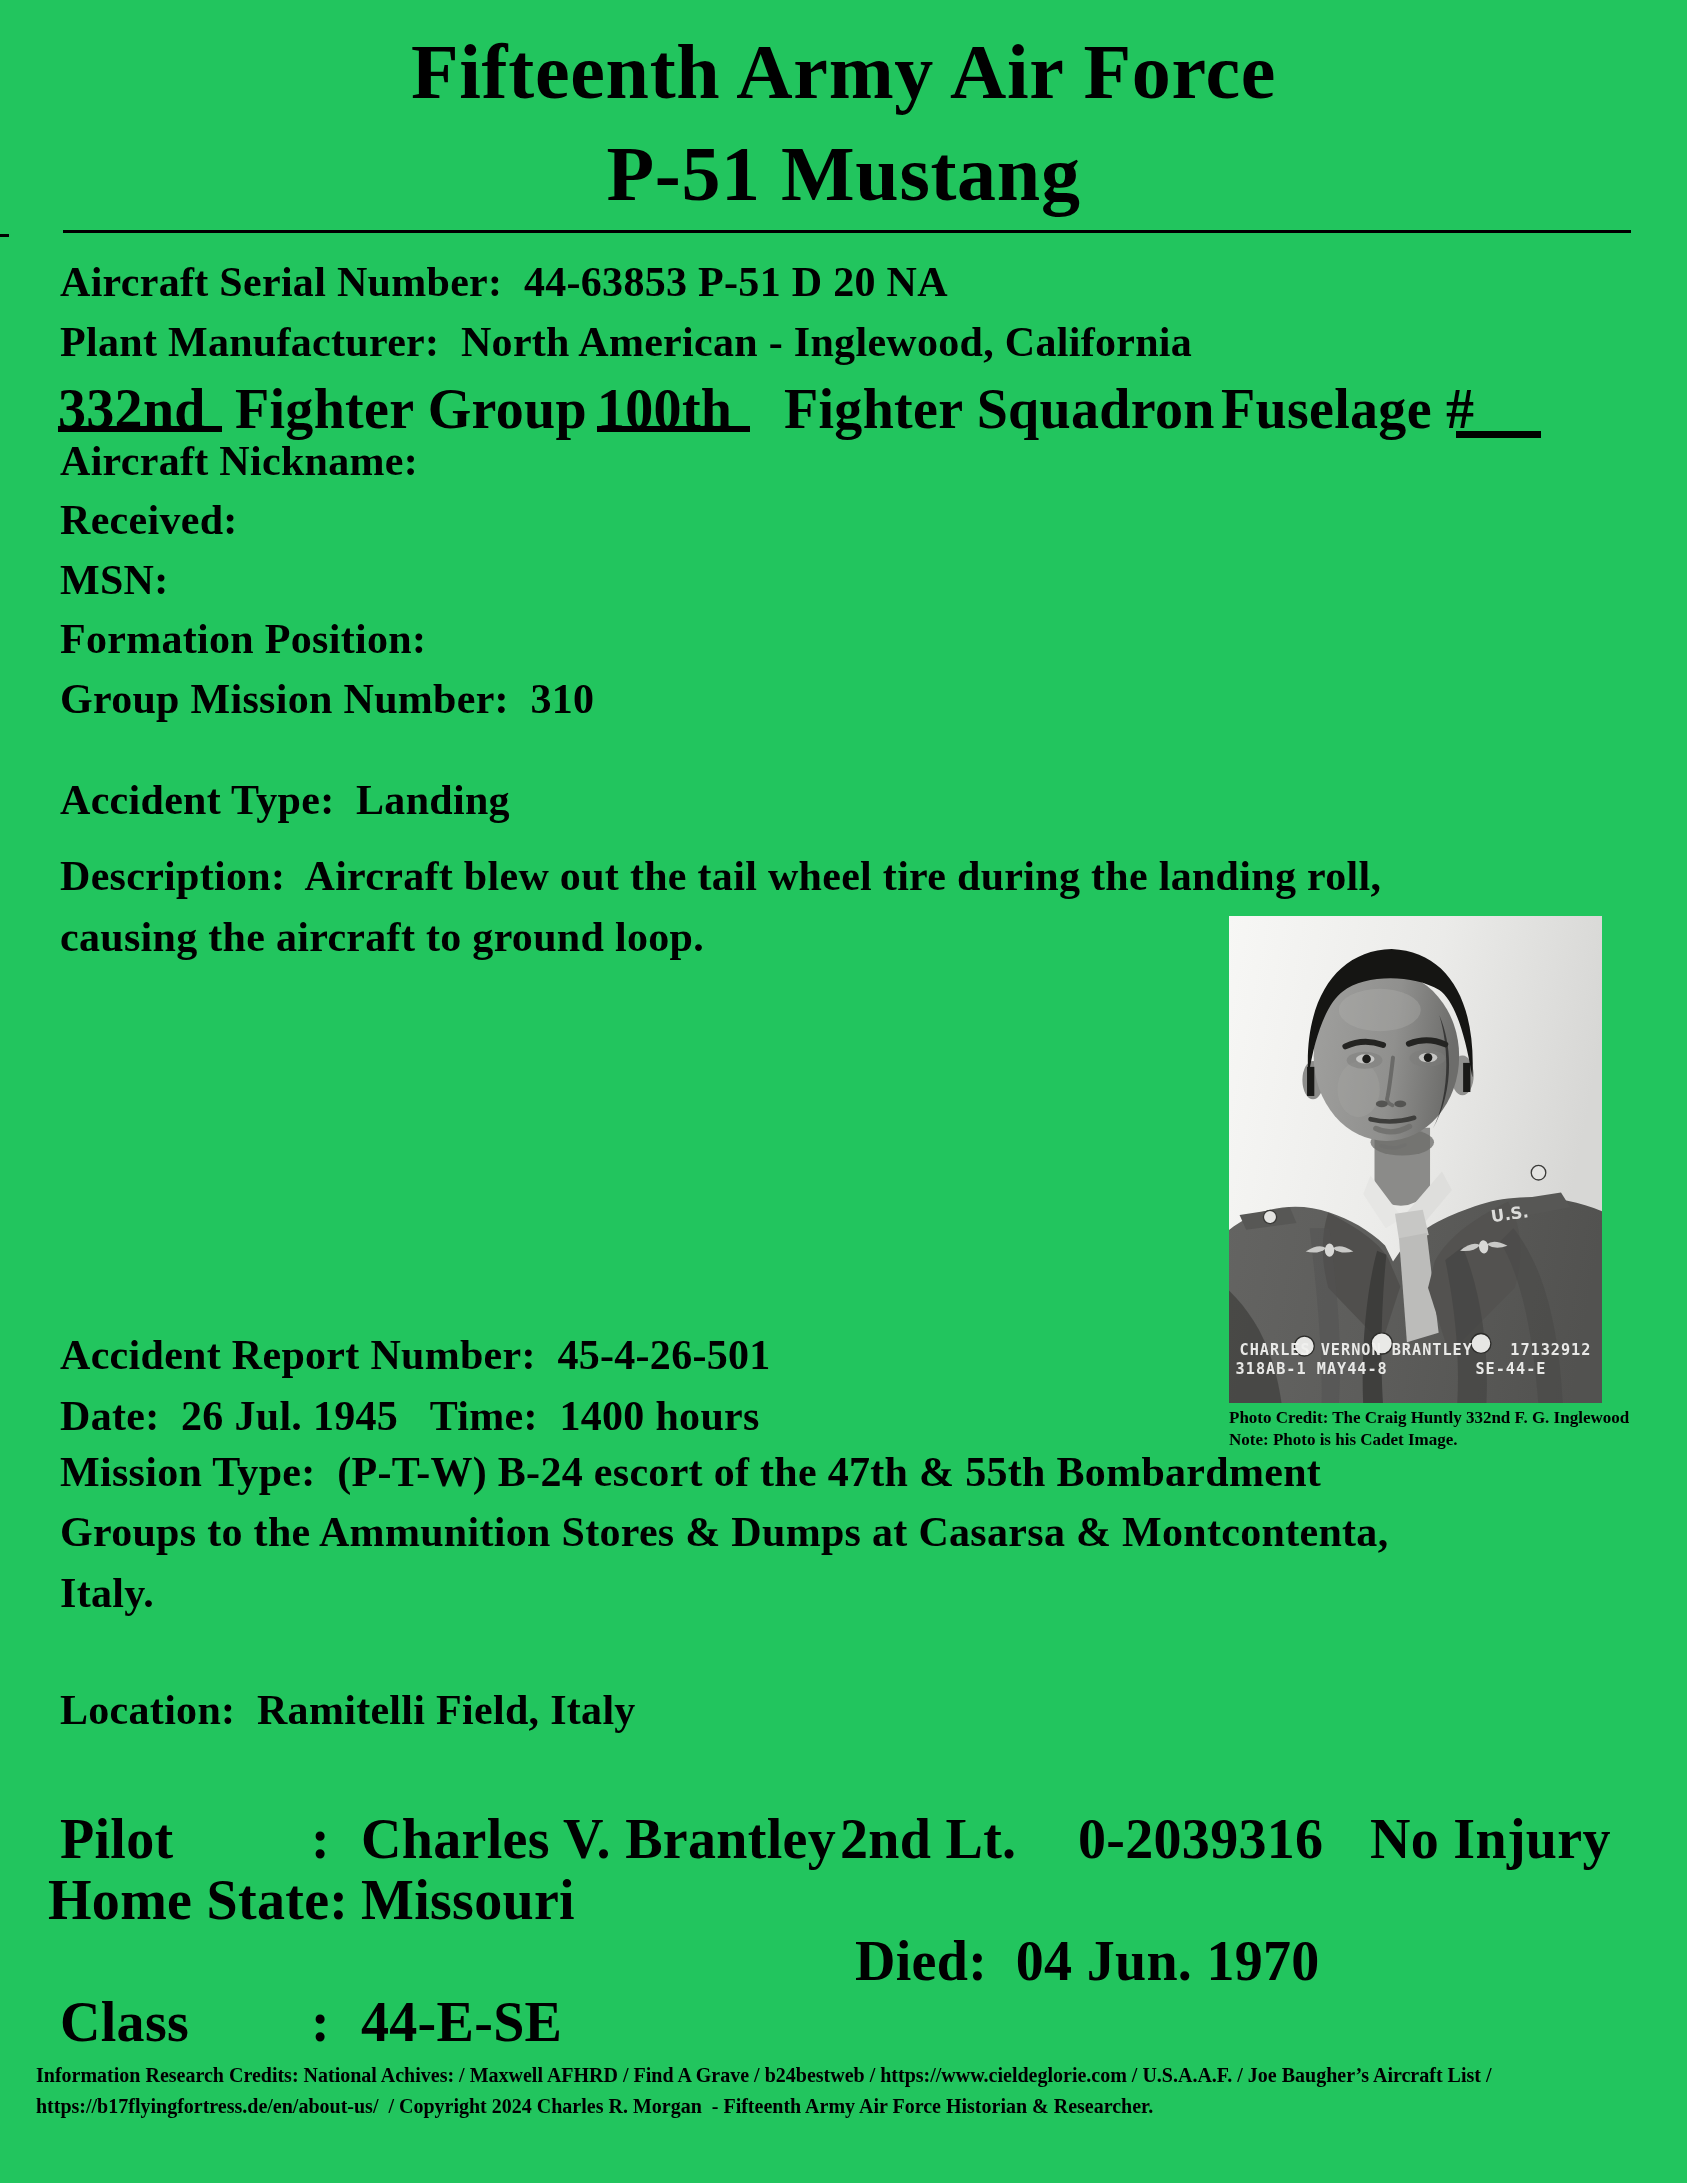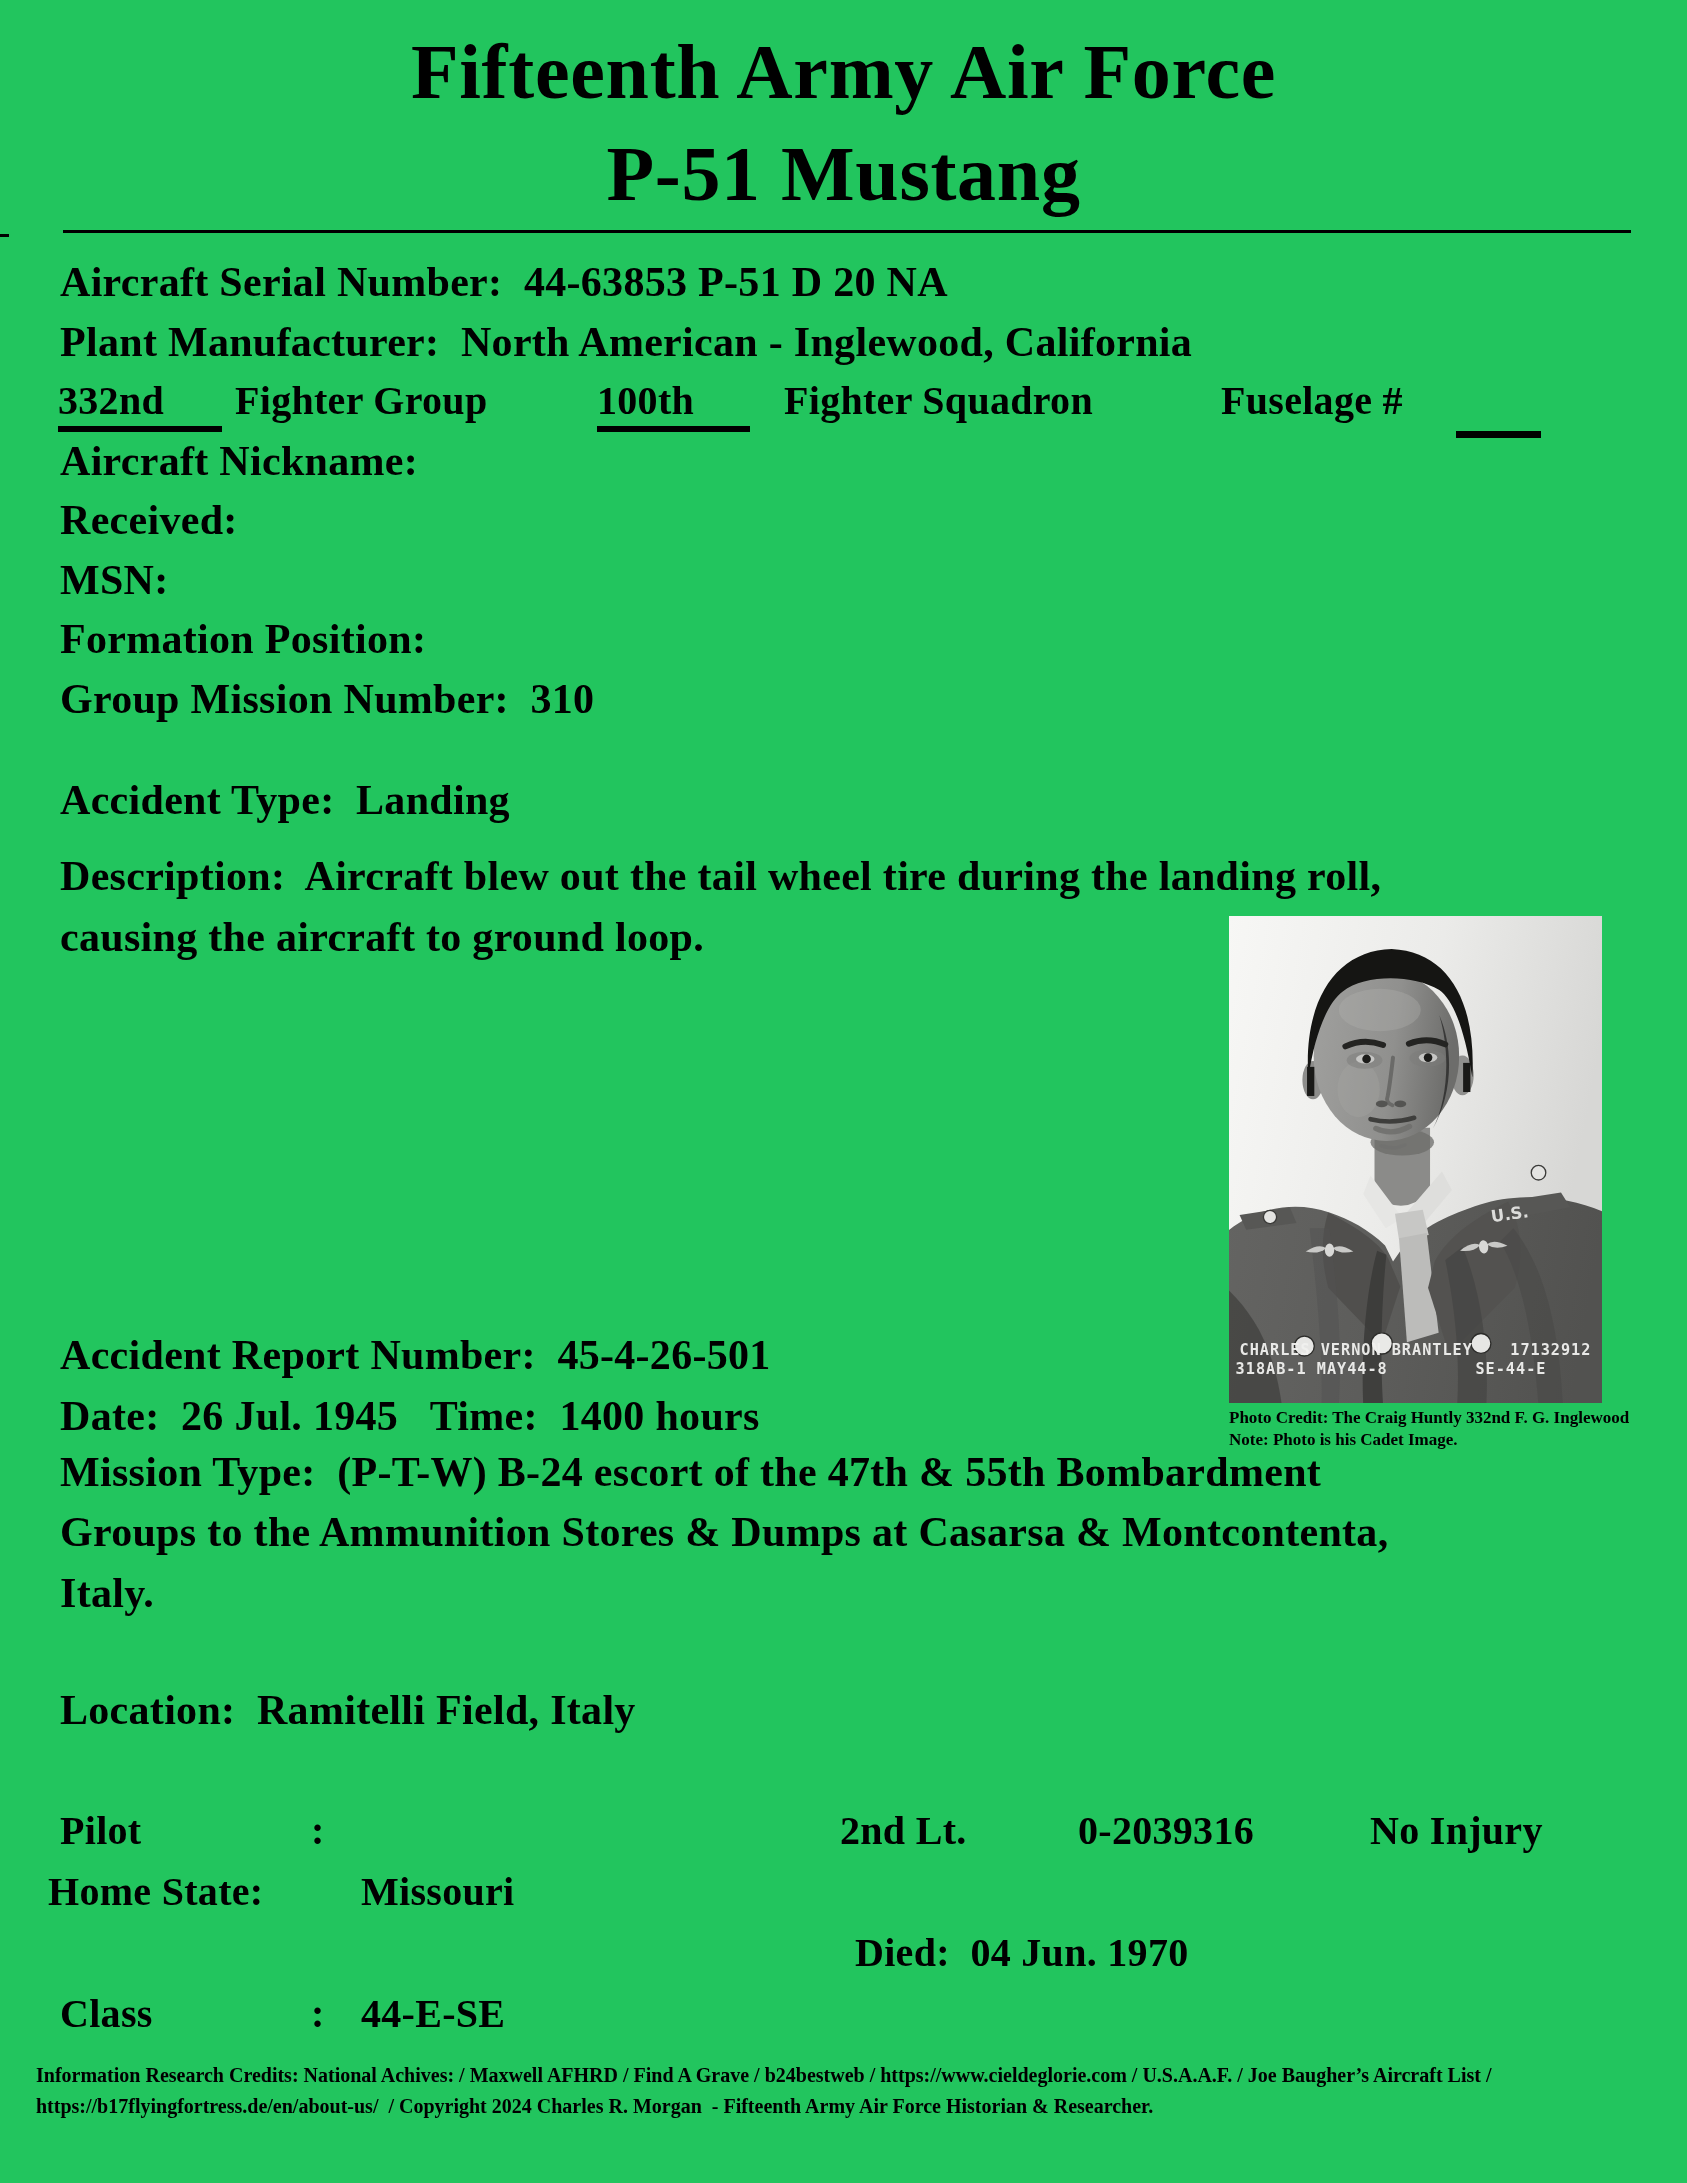--- a/index.html
+++ b/index.html
@@ -3,21 +3,21 @@
 <meta charset="utf-8">
 <style>
   html,body{margin:0;padding:0;background:#ffffff;}
   #page{
     position:relative;width:1687px;height:2183px;background:#22c55e;
     font-family:"Liberation Serif","DejaVu Serif",serif;font-weight:bold;color:#000;
     overflow:hidden;
   }
   .title{position:absolute;left:0;width:100%;text-align:center;font-size:78px;line-height:1.12;letter-spacing:0.7px;}
   .line{position:absolute;left:60px;font-size:42px;white-space:pre;letter-spacing:0.3px;}
-  .seg{position:absolute;font-size:40px;white-space:pre;letter-spacing:0.3px;}
+  .seg{position:absolute;font-size:56px;white-space:pre;letter-spacing:0.3px;}
   .uline{display:inline-block;height:49px;border-bottom:6.6px solid #000;}
   .bar{position:absolute;background:#000;}
   .credit{position:absolute;font-size:17px;line-height:22.5px;white-space:pre;}
   .footer-line{position:absolute;left:36px;font-size:20px;white-space:pre;}
   .photo{position:absolute;left:1229px;top:916px;width:373px;height:487px;}
   .photo svg{display:block;width:100%;height:100%;}
 </style>
 </head>
 <body>
 
@@ -161,20 +161,21 @@
   <div class="line" style="top:1331px;">Accident Report Number:  45-4-26-501</div>
   <div class="line" style="top:1392px;">Date:  26 Jul. 1945   Time:  1400 hours</div>
   <div class="line" style="top:1448px;">Mission Type:  (P-T-W) B-24 escort of the 47th &amp; 55th Bombardment</div>
   <div class="line" style="top:1508px;">Groups to the Ammunition Stores &amp; Dumps at Casarsa &amp; Montcontenta,</div>
   <div class="line" style="top:1569px;">Italy.</div>
 
   <div class="line" style="top:1686px;">Location:  Ramitelli Field, Italy</div>
 
   <span class="seg" style="left:60px;top:1807px;">Pilot</span>
   <span class="seg" style="left:311px;top:1807px;">:</span>
+  <span class="seg" style="left:361px;top:1807px;">Charles V. Brantley</span>
   <span class="seg" style="left:840px;top:1807px;">2nd Lt.</span>
   <span class="seg" style="left:1078px;top:1807px;">0-2039316</span>
   <span class="seg" style="left:1370px;top:1807px;text-align:center;">No Injury</span>
 
   <span class="seg" style="left:48px;top:1868px;text-align:center;">Home State:</span>
   <span class="seg" style="left:361px;top:1868px;">Missouri</span>
 
   <span class="seg" style="left:855px;top:1929px;">Died:  04 Jun. 1970</span>
 
   <span class="seg" style="left:60px;top:1990px;">Class</span>

